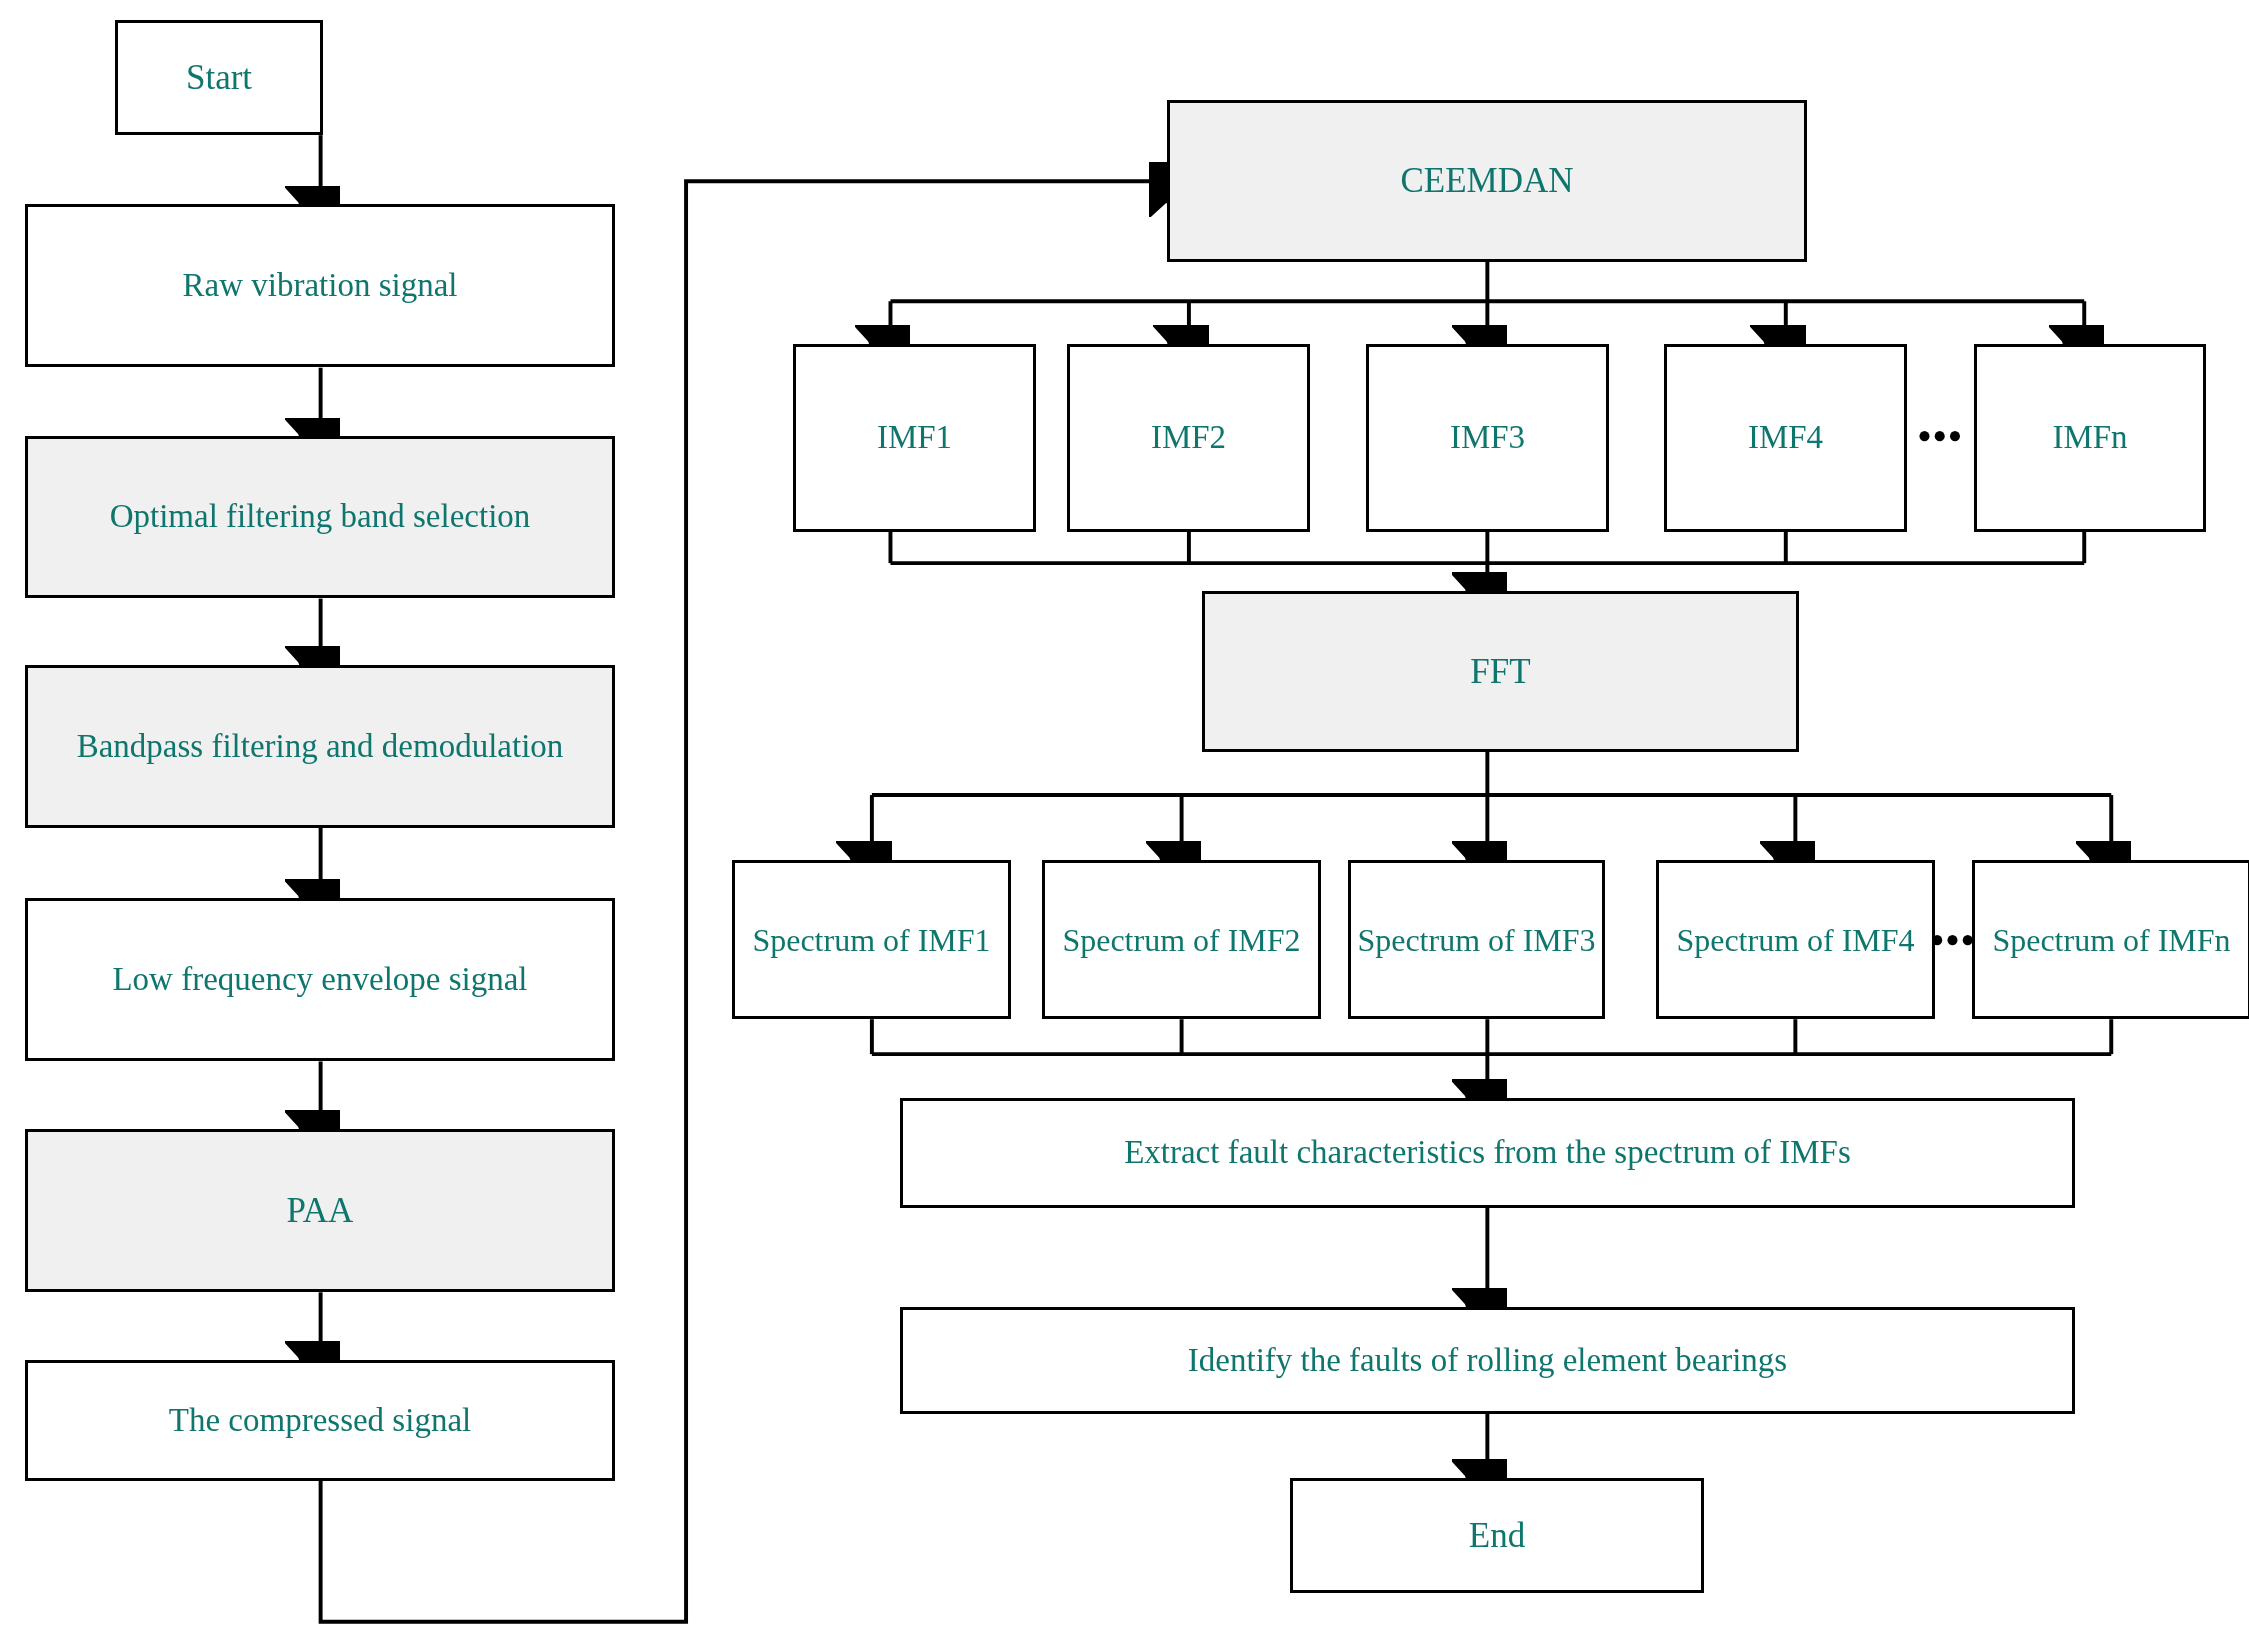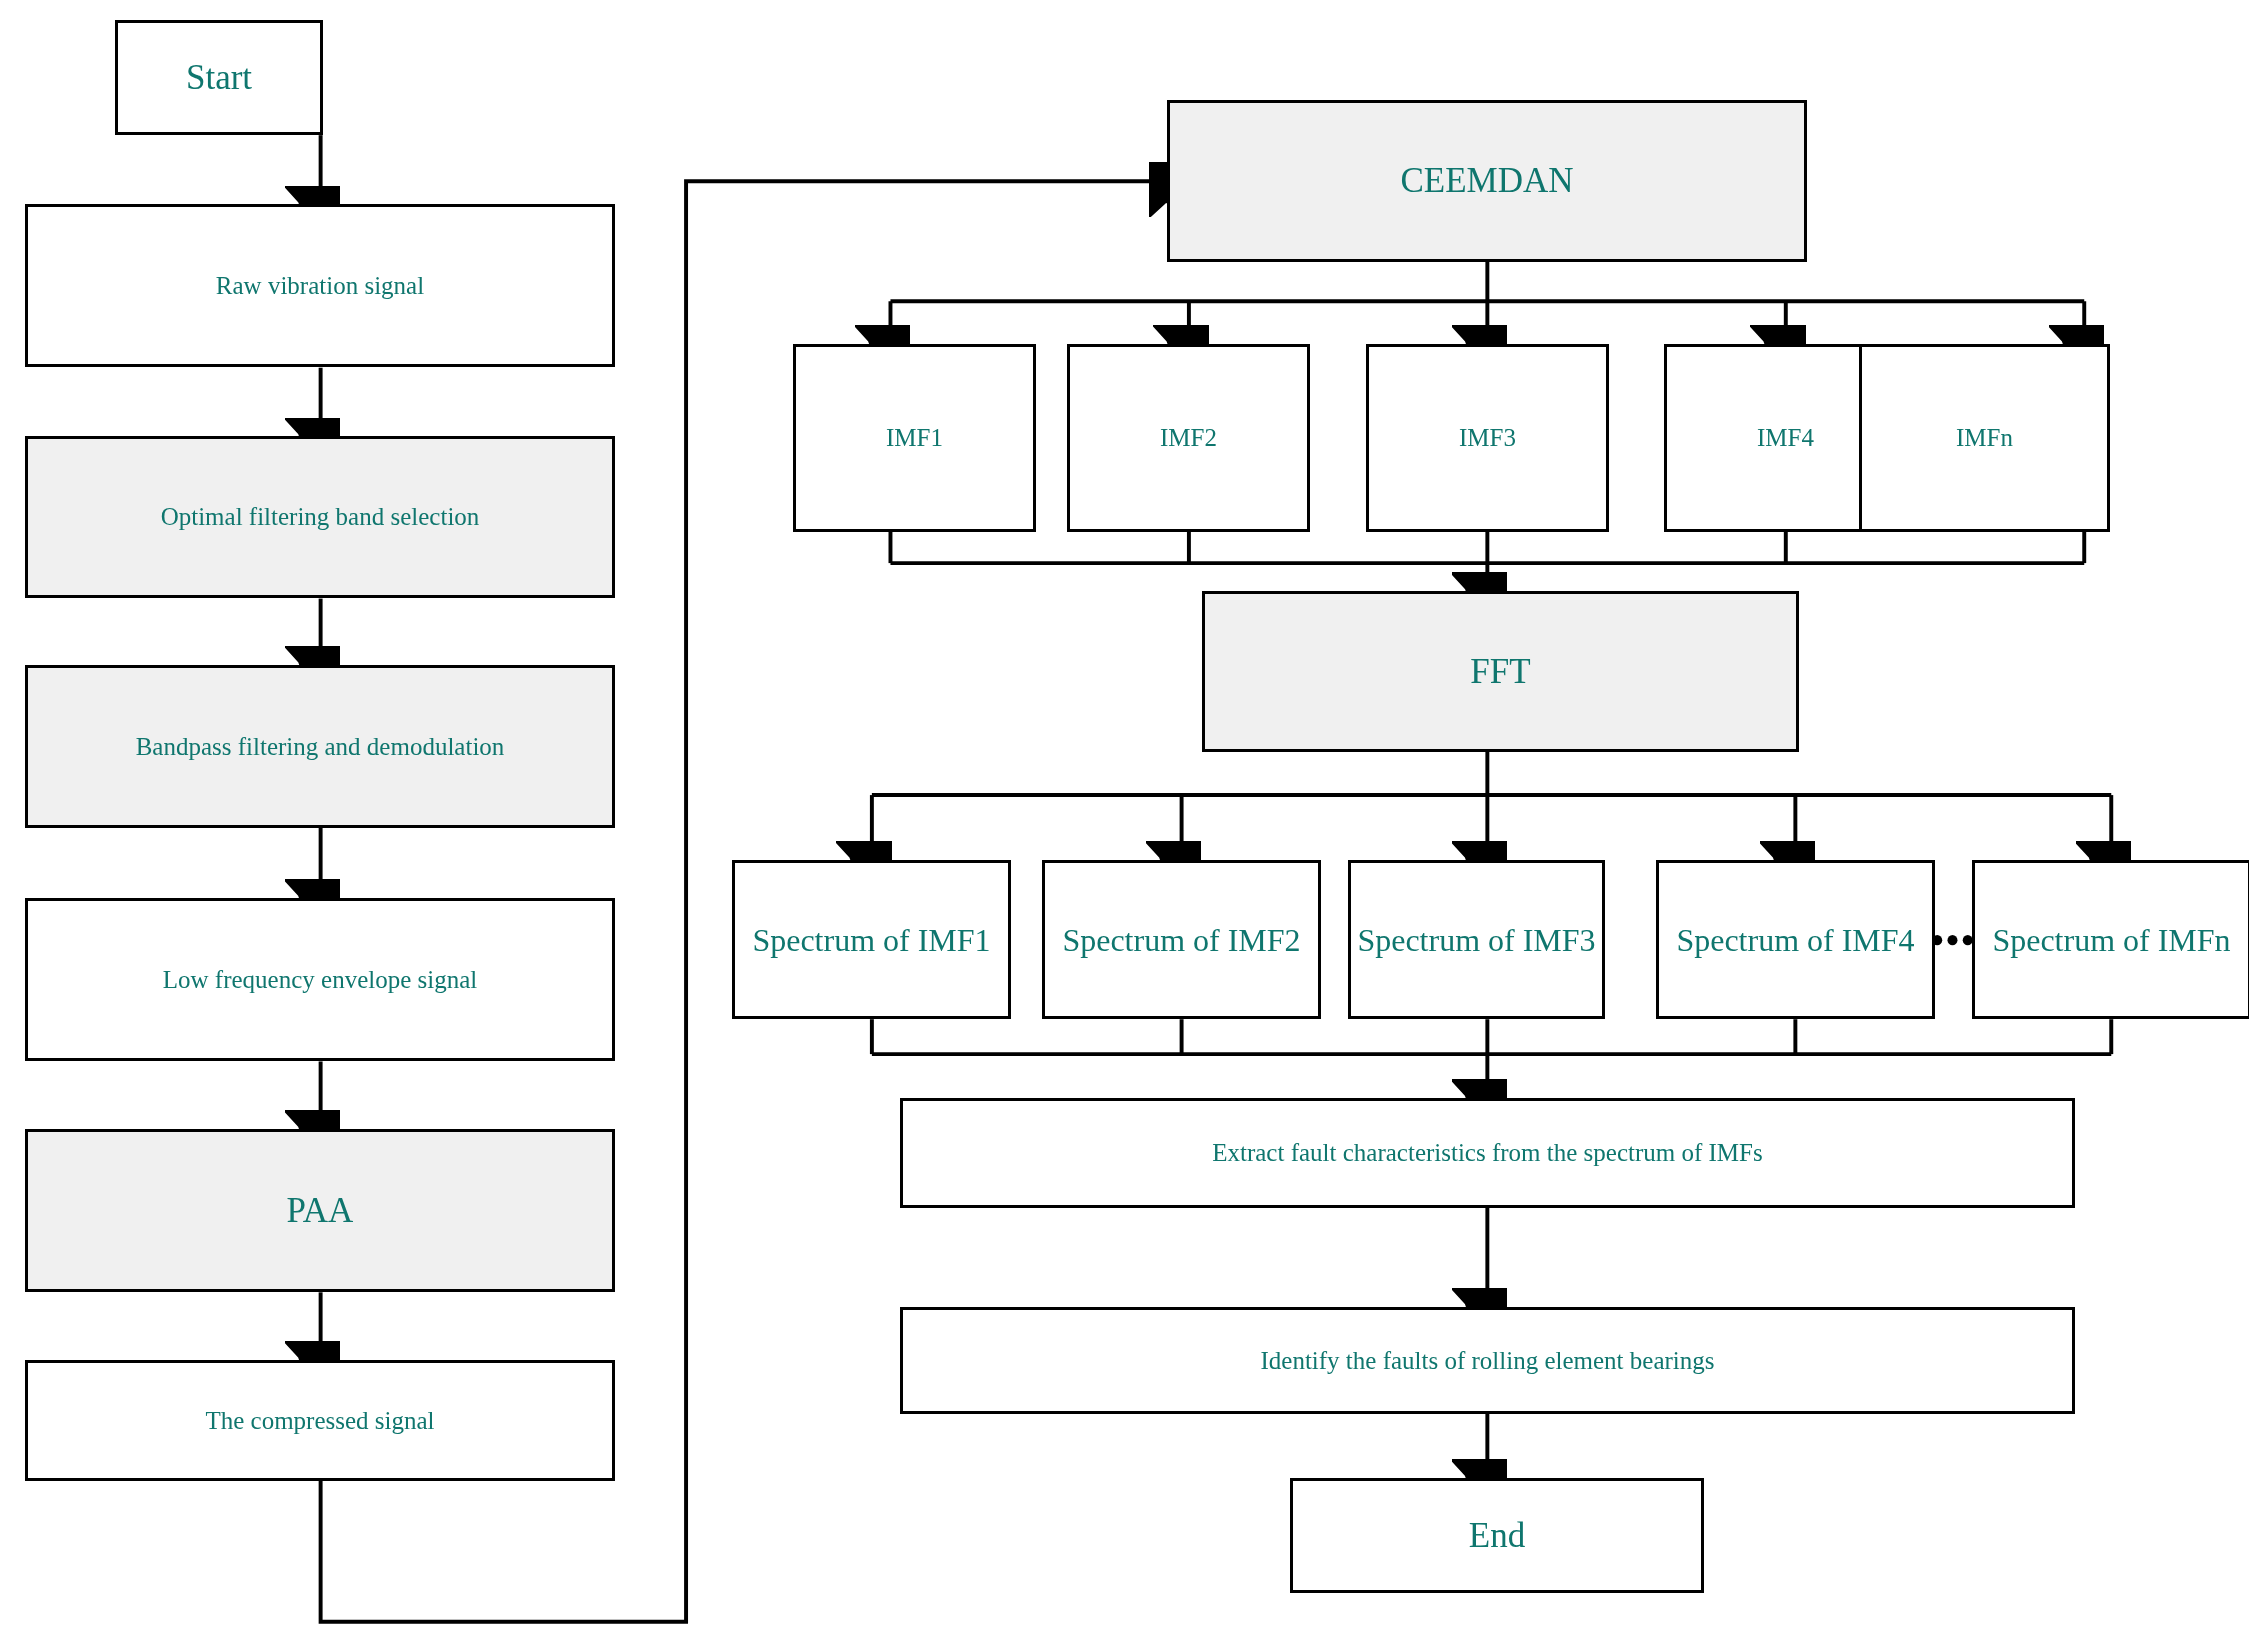--- a/index.html
+++ b/index.html
@@ -20,21 +20,21 @@
     align-items:center;
     justify-content:center;
     text-align:center;
     color:#0f766e;
     line-height:1.25;
     padding:2.3px 5.6px;
   }
   .node.shaded{background:#f0f0f0;}
   .node .lbl{display:block;width:100%;}
   .f-lg{font-size:35px;}
-  .f-md{font-size:25px;}
+  .f-md{font-size:33px;}
   .f-sm{font-size:32px;justify-content:flex-end;}
   .dots{
     position:absolute;
     font-size:37px;
     font-weight:700;
     letter-spacing:2.3px;
     color:#000;
     line-height:1;
     display:flex;align-items:center;justify-content:center;
   }
@@ -145,21 +145,21 @@
   </div>
   <div class="node f-md" style="left:1366px;top:344px;width:243px;height:188px;">
     <span class="lbl">IMF3</span>
   </div>
   <div class="node f-md" style="left:1664px;top:344px;width:243px;height:188px;">
     <span class="lbl">IMF4</span>
   </div>
   <div class="dots" style="left:1908px;top:394px;width:66px;height:84px;">
     <span>•••</span>
   </div>
-  <div class="node f-md" style="left:1859px;top:344px;width:251px;height:188px;">
+  <div class="node f-md" style="left:1974px;top:344px;width:232px;height:188px;">
     <span class="lbl">IMFn</span>
   </div>
 
   <div class="node shaded f-lg" style="left:1202px;top:591px;width:597px;height:161px;">
     <span class="lbl">FFT</span>
   </div>
 
   <div class="node f-sm" style="left:732px;top:860px;width:279px;height:159px;">
     <span class="lbl">Spectrum of IMF1</span>
   </div>

